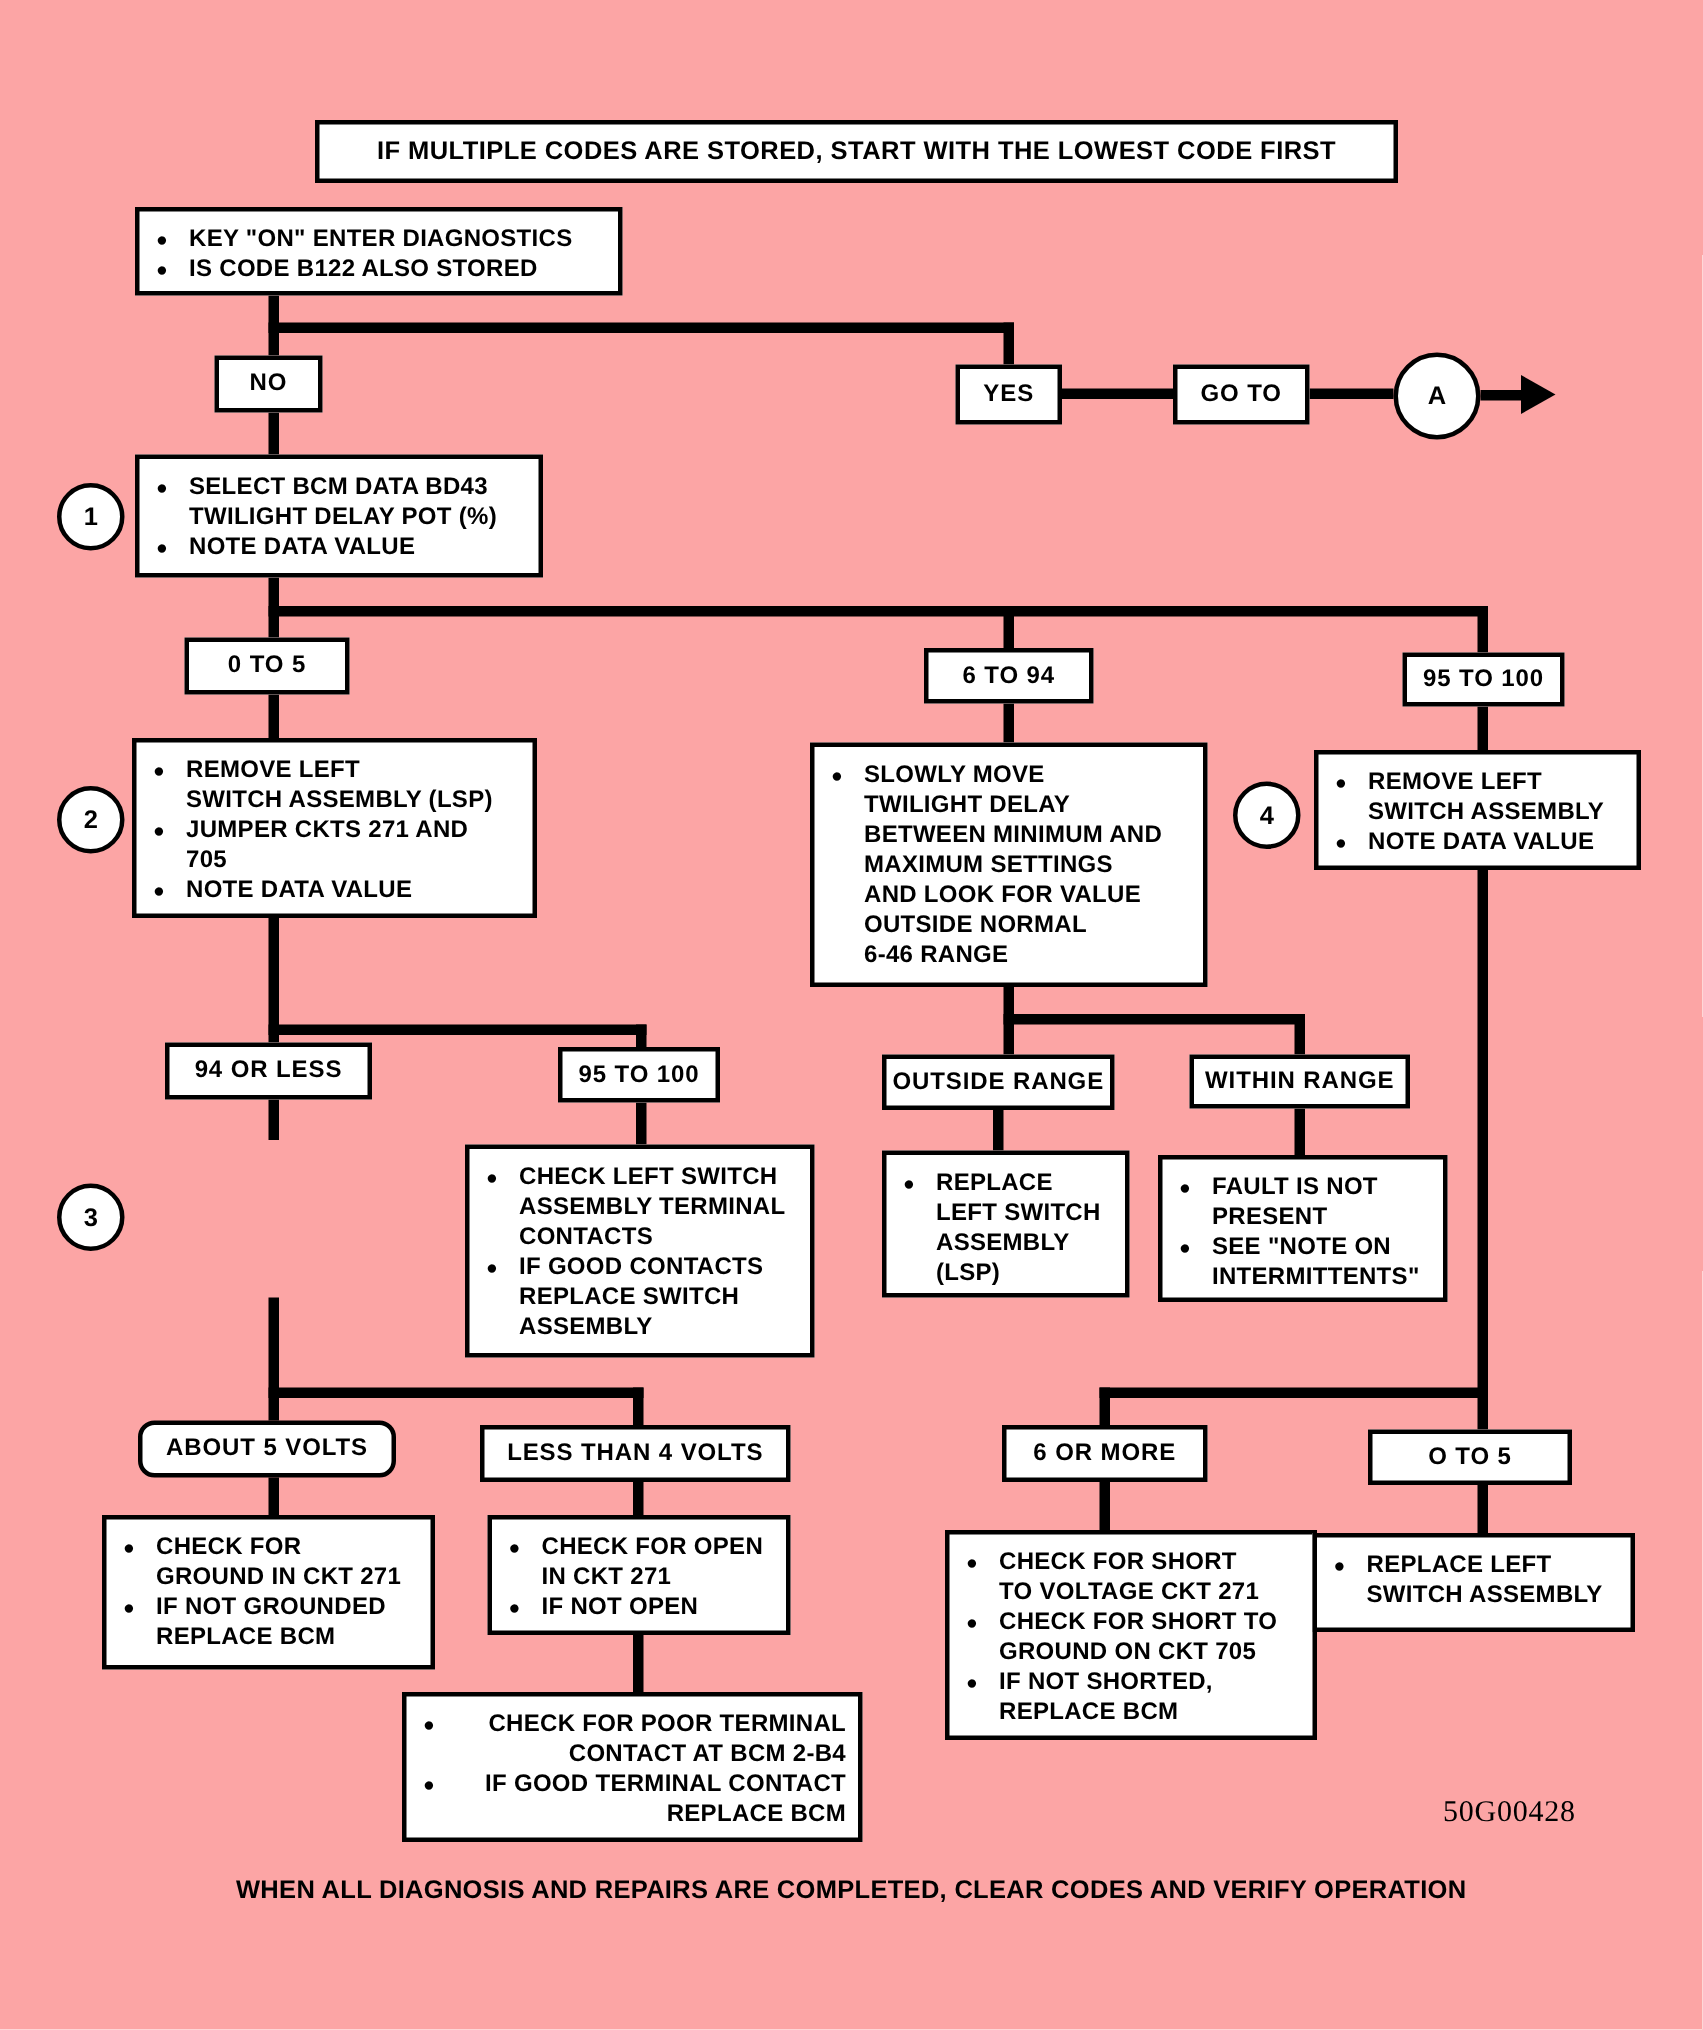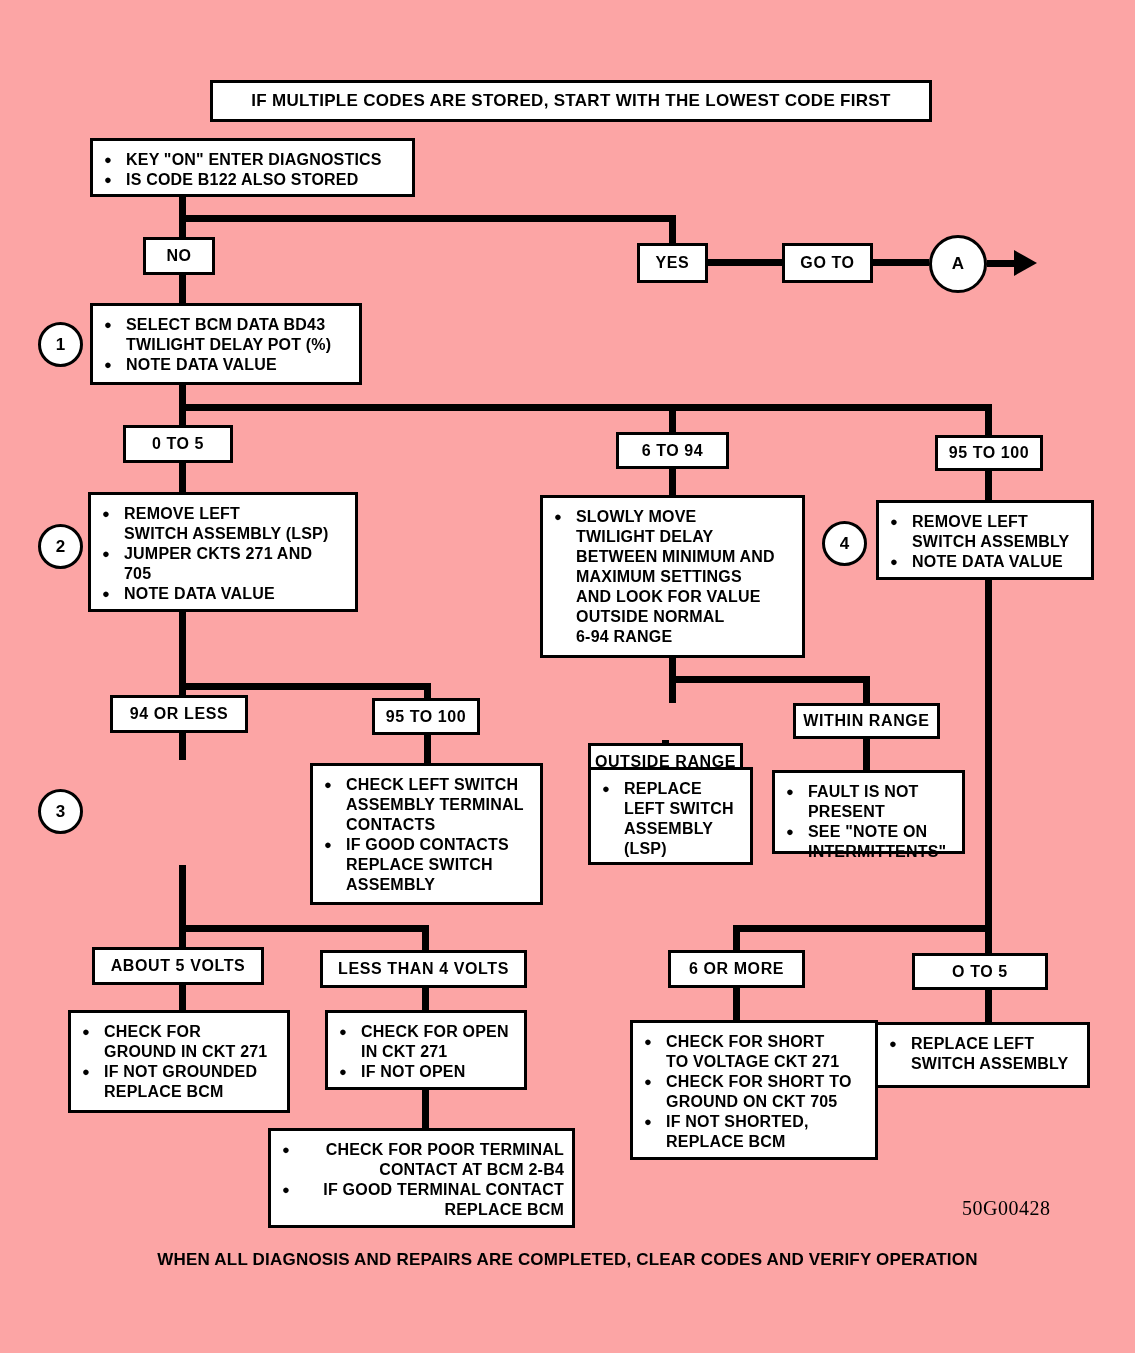--- a/index.html
+++ b/index.html
@@ -134,36 +134,36 @@
   </div>
 
   <div class="box textbox" style="left:540px;top:495px;width:265px;height:163px;">
     <ul class="bullets">
       <li>SLOWLY MOVE
 TWILIGHT DELAY
 BETWEEN MINIMUM AND
 MAXIMUM SETTINGS
 AND LOOK FOR VALUE
 OUTSIDE NORMAL
-6-94 RANGE</li>
+6-46 RANGE</li>
     </ul>
   </div>
 
   <div class="circle" style="left:822px;top:521px;width:45px;height:45px;">4</div>
   <div class="box textbox" style="left:876px;top:500px;width:218px;height:80px;">
     <ul class="bullets">
       <li>REMOVE LEFT
 SWITCH ASSEMBLY</li>
       <li>NOTE DATA VALUE</li>
     </ul>
   </div>
 
   <div class="box label-box" style="left:110px;top:695px;width:138px;height:38px;">94 OR LESS</div>
   <div class="box label-box" style="left:372px;top:698px;width:108px;height:37px;">95 TO 100</div>
-  <div class="box label-box" style="left:588px;top:703px;width:155px;height:37px;margin-top:40px;">OUTSIDE RANGE</div>
+  <div class="box label-box" style="left:588px;top:703px;width:155px;height:37px;">OUTSIDE RANGE</div>
   <div class="box label-box" style="left:793px;top:703px;width:147px;height:36px;">WITHIN RANGE</div>
 
   <div class="circle" style="left:38px;top:789px;width:45px;height:45px;">3</div>
 
   <div class="box textbox" style="left:310px;top:763px;width:233px;height:142px;">
     <ul class="bullets">
       <li>CHECK LEFT SWITCH
 ASSEMBLY TERMINAL
 CONTACTS</li>
       <li>IF GOOD CONTACTS
@@ -174,30 +174,30 @@
 
   <div class="box textbox" style="left:588px;top:767px;width:165px;height:98px;">
     <ul class="bullets">
       <li>REPLACE
 LEFT SWITCH
 ASSEMBLY
 (LSP)</li>
     </ul>
   </div>
 
-  <div class="box textbox" style="left:772px;top:770px;width:193px;height:84px;">
+  <div class="box textbox" style="left:772px;top:770px;width:193px;height:98px;">
     <ul class="bullets">
       <li>FAULT IS NOT
 PRESENT</li>
       <li>SEE "NOTE ON
 INTERMITTENTS"</li>
     </ul>
   </div>
 
-  <div class="box label-box" style="left:92px;top:947px;width:172px;height:38px;">ABOUT 5 VOLTS</div>
+  <div class="box label-box" style="left:92px;top:947px;width:172px;height:38px;border-radius:11px;">ABOUT 5 VOLTS</div>
   <div class="box label-box" style="left:320px;top:950px;width:207px;height:38px;">LESS THAN 4 VOLTS</div>
   <div class="box label-box" style="left:668px;top:950px;width:137px;height:38px;">6 OR MORE</div>
   <div class="box label-box" style="left:912px;top:953px;width:136px;height:37px;">O TO 5</div>
 
   <div class="box textbox" style="left:68px;top:1010px;width:222px;height:103px;">
     <ul class="bullets">
       <li>CHECK FOR
 GROUND IN CKT 271</li>
       <li>IF NOT GROUNDED
 REPLACE BCM</li>

